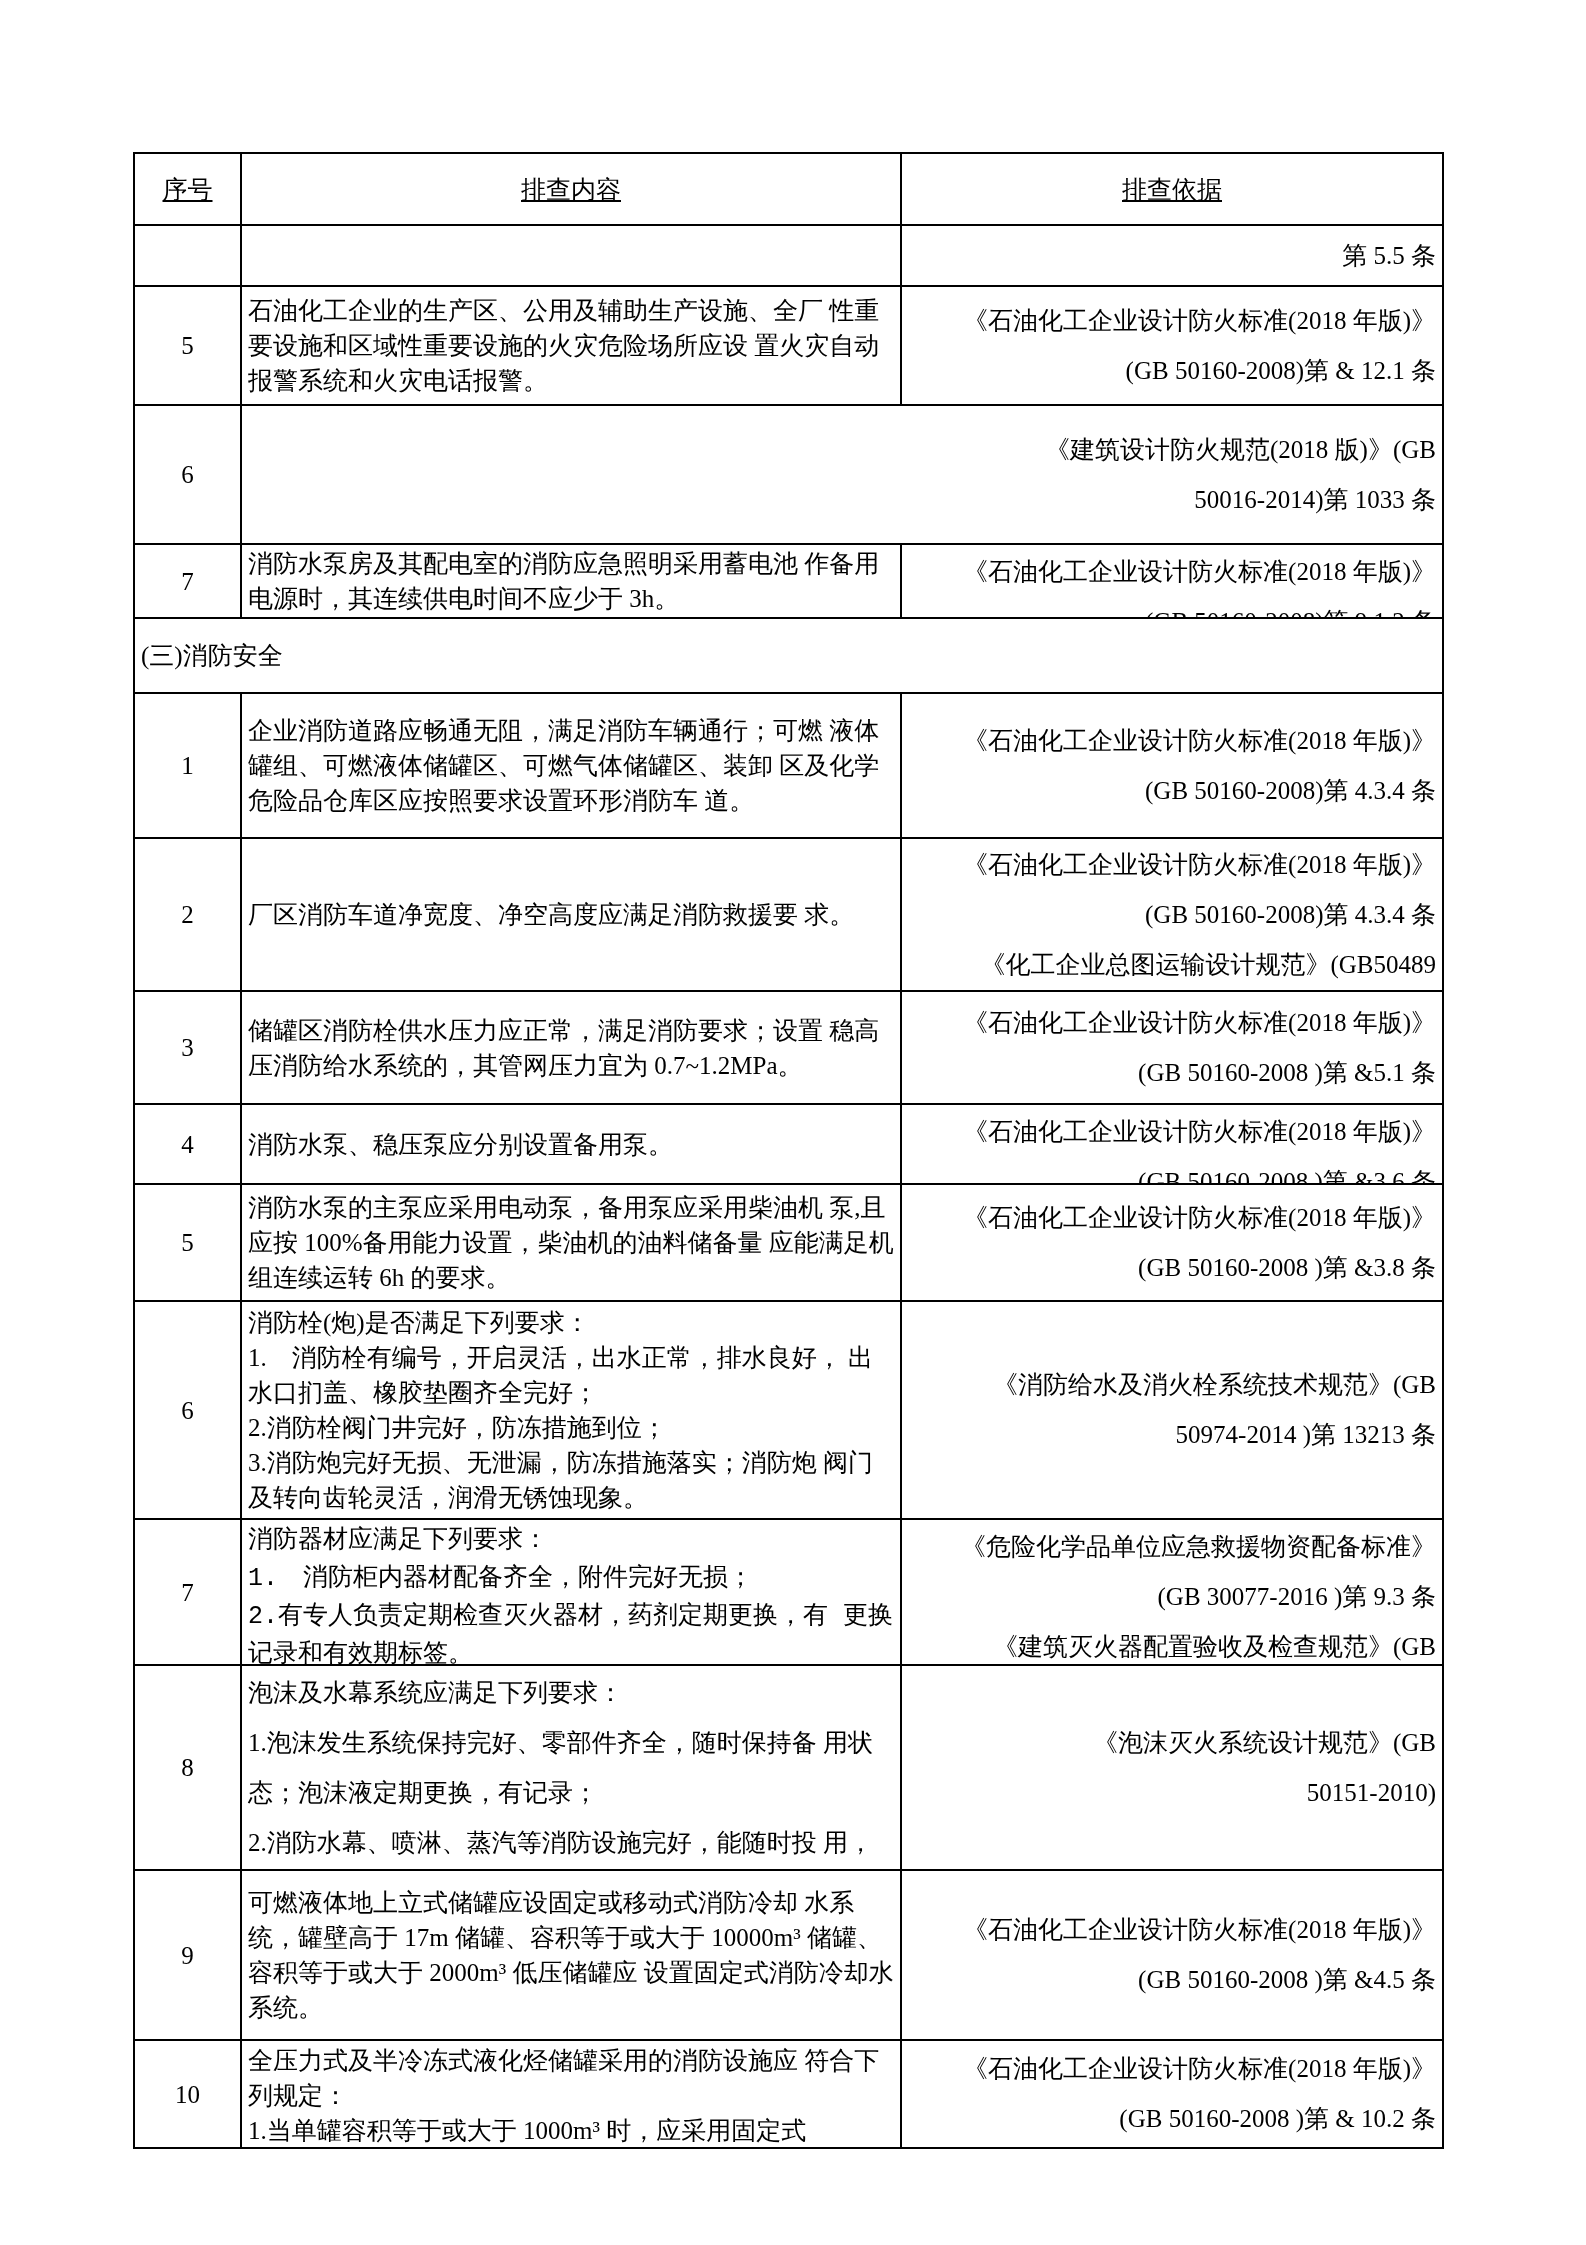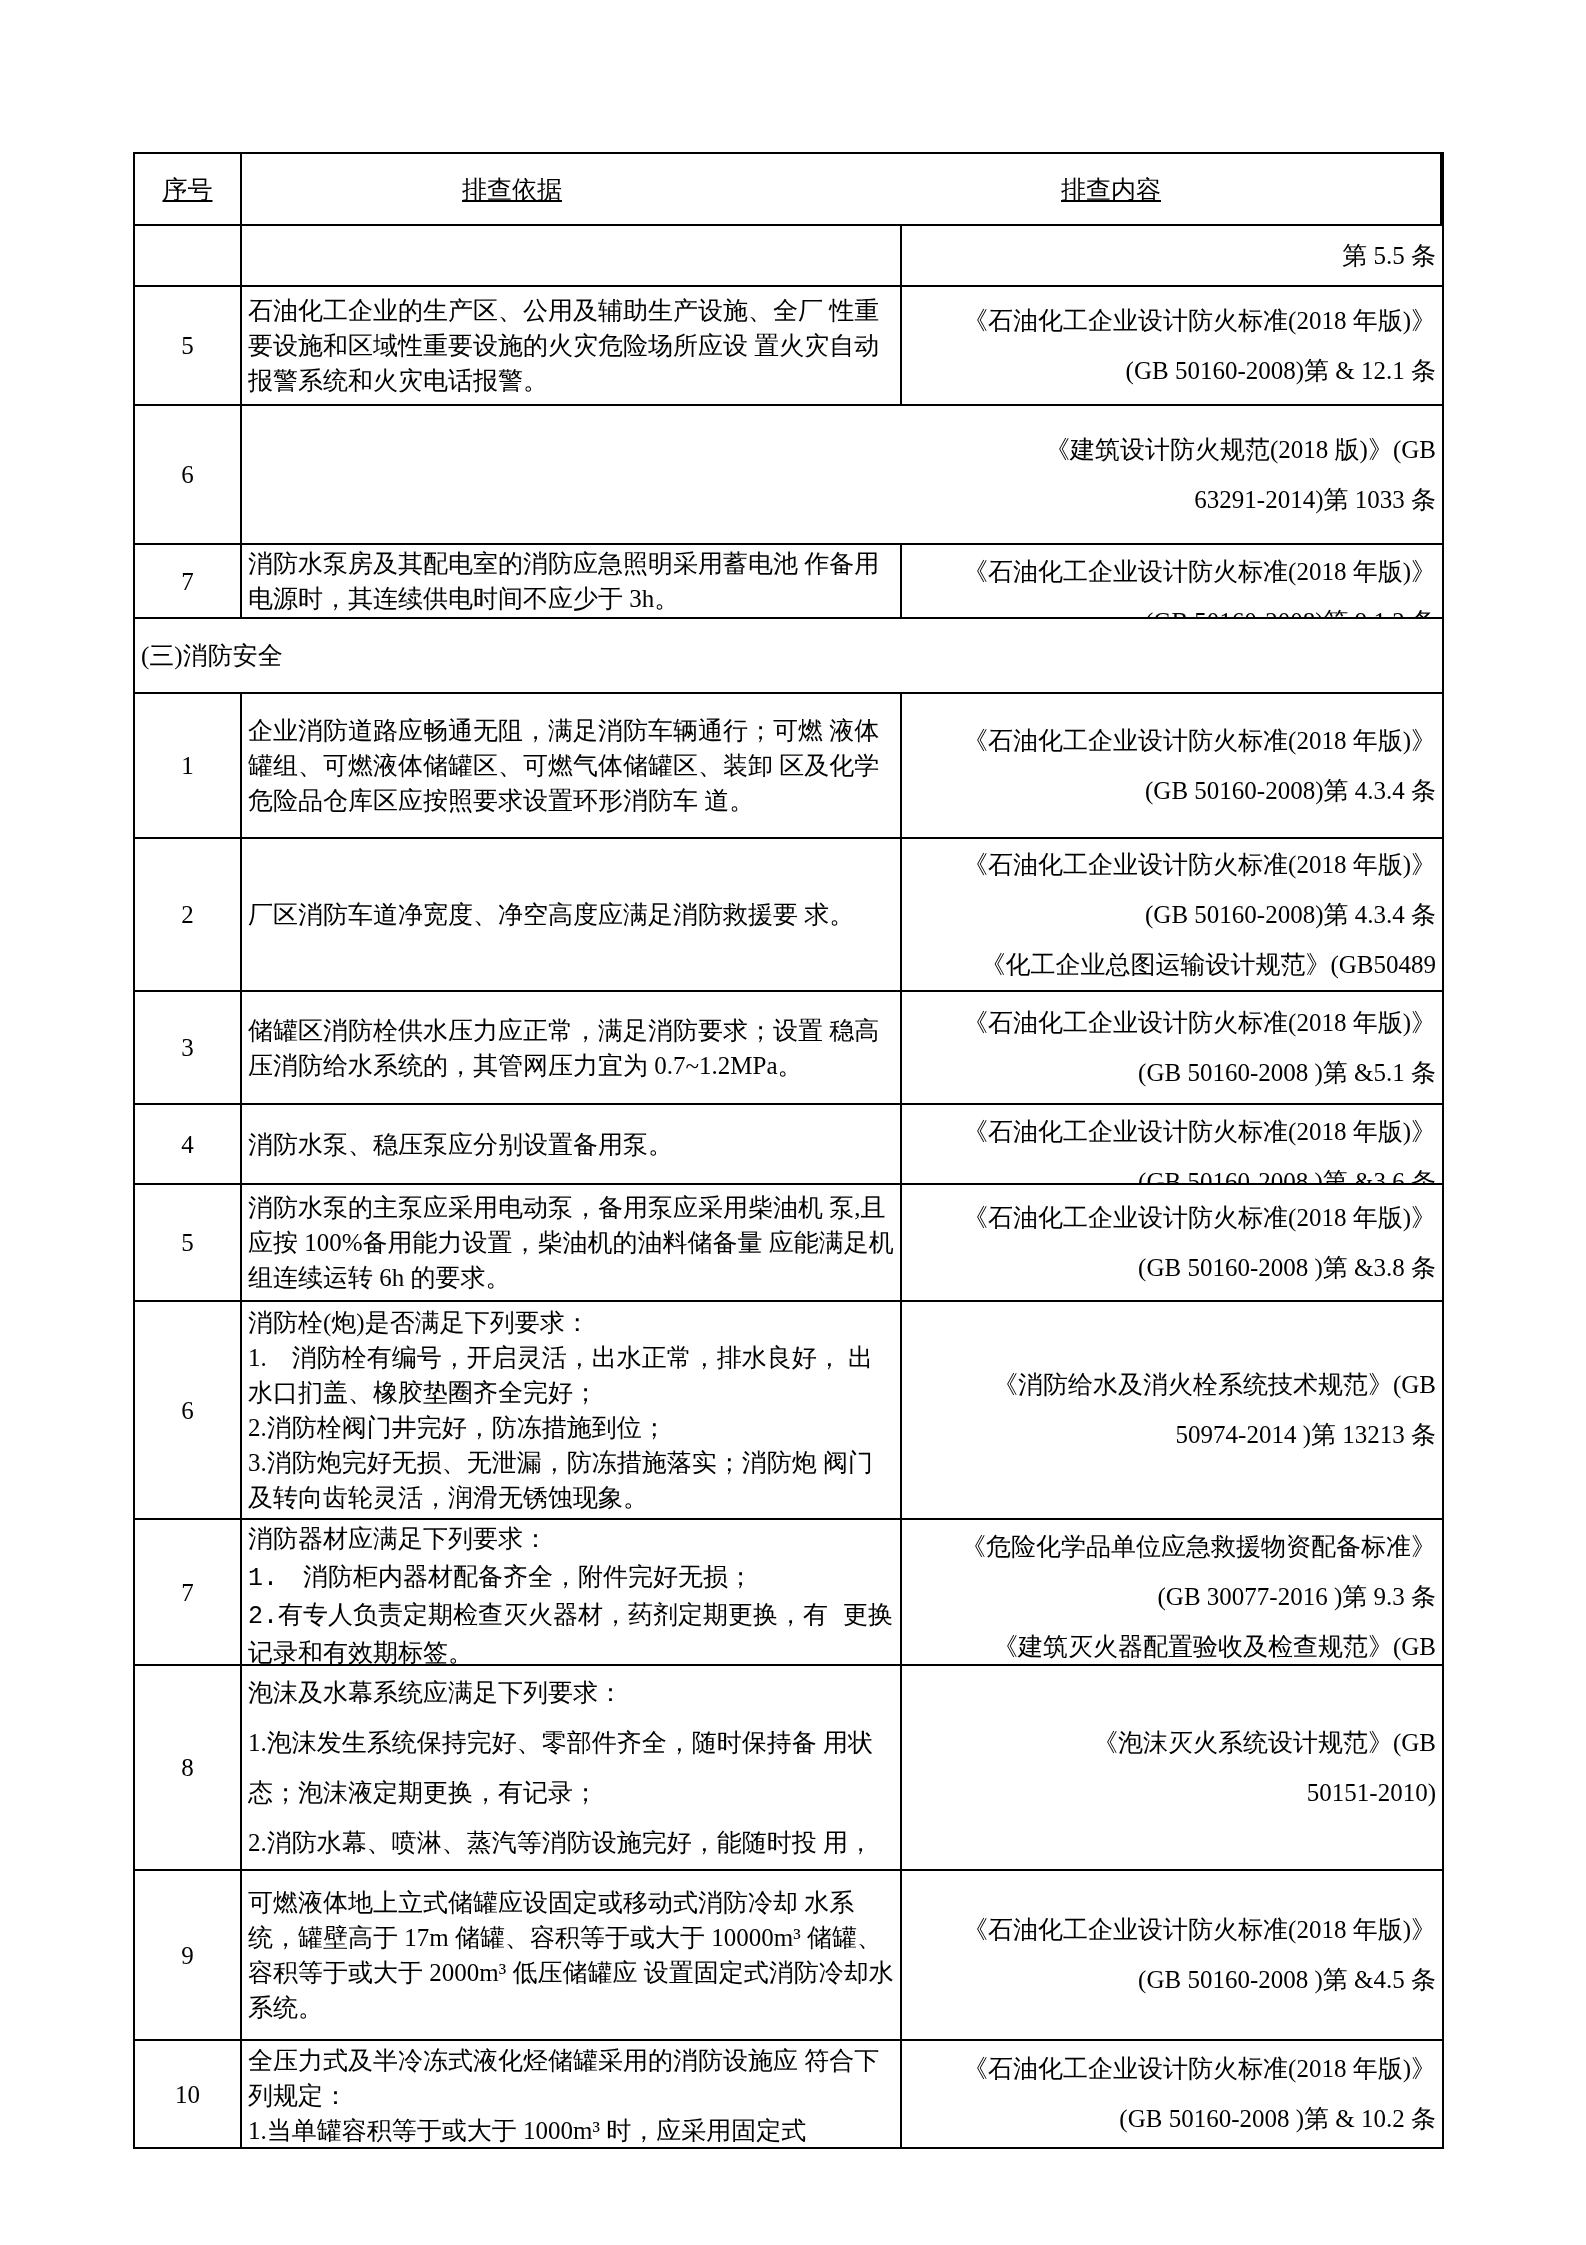--- a/index.html
+++ b/index.html
@@ -65,39 +65,39 @@
   .rL .c2{line-height:38px;font-family:Liberation Mono, monospace;}
   .rM .c2{line-height:50px;}
 </style>
 </head>
 <body>
 
 <div class="page">
   <div class="table">
     <div class="row hrow">
       <div class="cell c1">序号</div>
+      <div class="cell c2">排查内容</div>
       <div class="cell c3">排查依据</div>
-      <div class="cell c2">排查内容</div>
     </div>
     <div id="rows">
         <div class="row rA">
           <div class="cell c1"></div>
           <div class="cell c2"></div>
           <div class="cell c3">第 5.5 条</div>
         </div>
         <div class="row rB">
           <div class="cell c1">5</div>
           <div class="cell c2">石油化工企业的生产区、公用及辅助生产设施、全厂 性重要设施和区域性重要设施的火灾危险场所应设 置火灾自动报警系统和火灾电话报警。</div>
           <div class="cell c3">《石油化工企业设计防火标准(2018 年版)》
 (GB 50160-2008)第 &amp; 12.1 条</div>
         </div>
         <div class="row rC">
           <div class="cell c1">6</div>
           <div class="cell c3">《建筑设计防火规范(2018 版)》(GB
-63291-2014)第 1033 条</div>
+50016-2014)第 1033 条</div>
         </div>
         <div class="row rD">
           <div class="cell c1">7</div>
           <div class="cell c2">消防水泵房及其配电室的消防应急照明采用蓄电池 作备用电源时，其连续供电时间不应少于 3h。</div>
           <div class="cell c3">《石油化工企业设计防火标准(2018 年版)》
 (GB 50160-2008)第 9.1.2 条</div>
         </div>
         <div class="row rE">
           <div class="cell sec">(三)消防安全</div>
         </div>

